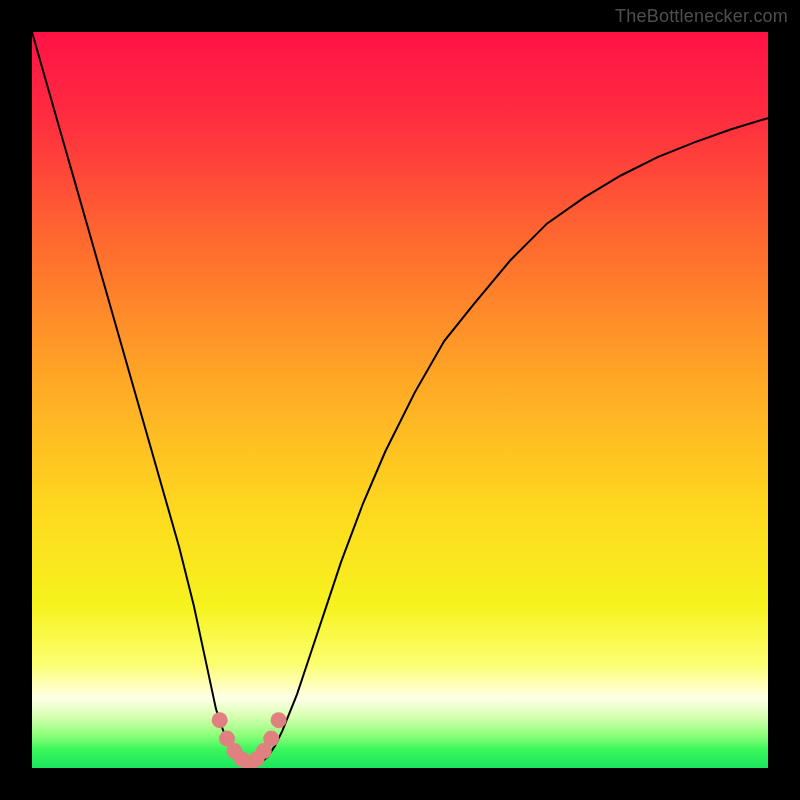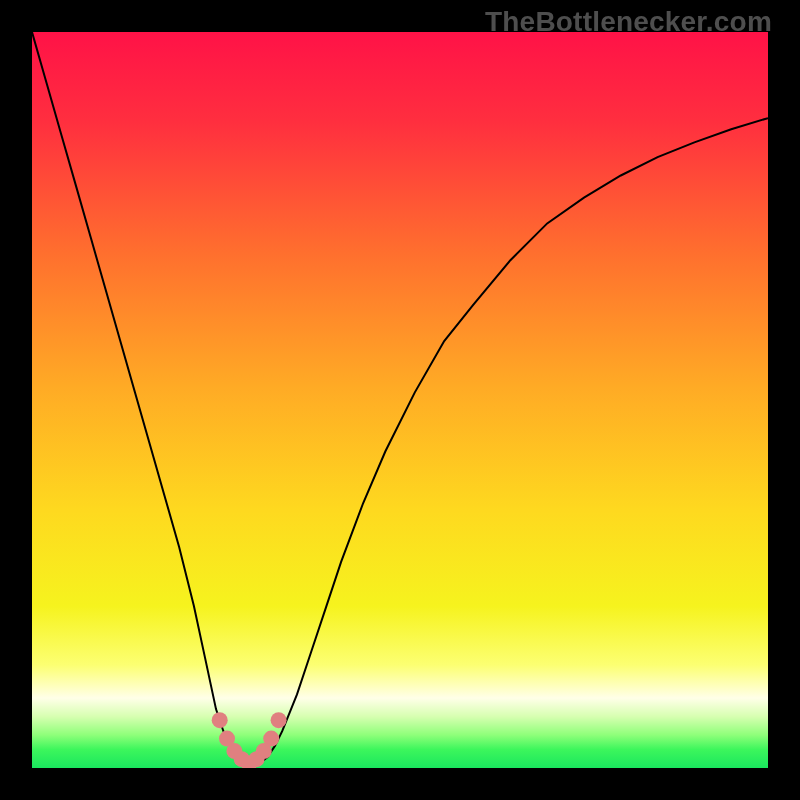--- a/index.html
+++ b/index.html
@@ -28,24 +28,24 @@
   }
   .gradient {
     position: absolute;
     top: 0; left: 0;
     width: 100%;
     height: 100%;
   }
   .watermark {
     position: absolute;
     top: 6px;
-    right: 28px;
+    right: 12px;
     color: #4e4e4e;
-    font-size: 28px;
-    font-weight: 700;
+    font-size: 18px;
+    font-weight: 400;
     letter-spacing: 0.2px;
   }
   svg.curve {
     position: absolute;
     top: 0; left: 0;
     width: 100%;
     height: 100%;
   }
 </style>
 </head>

